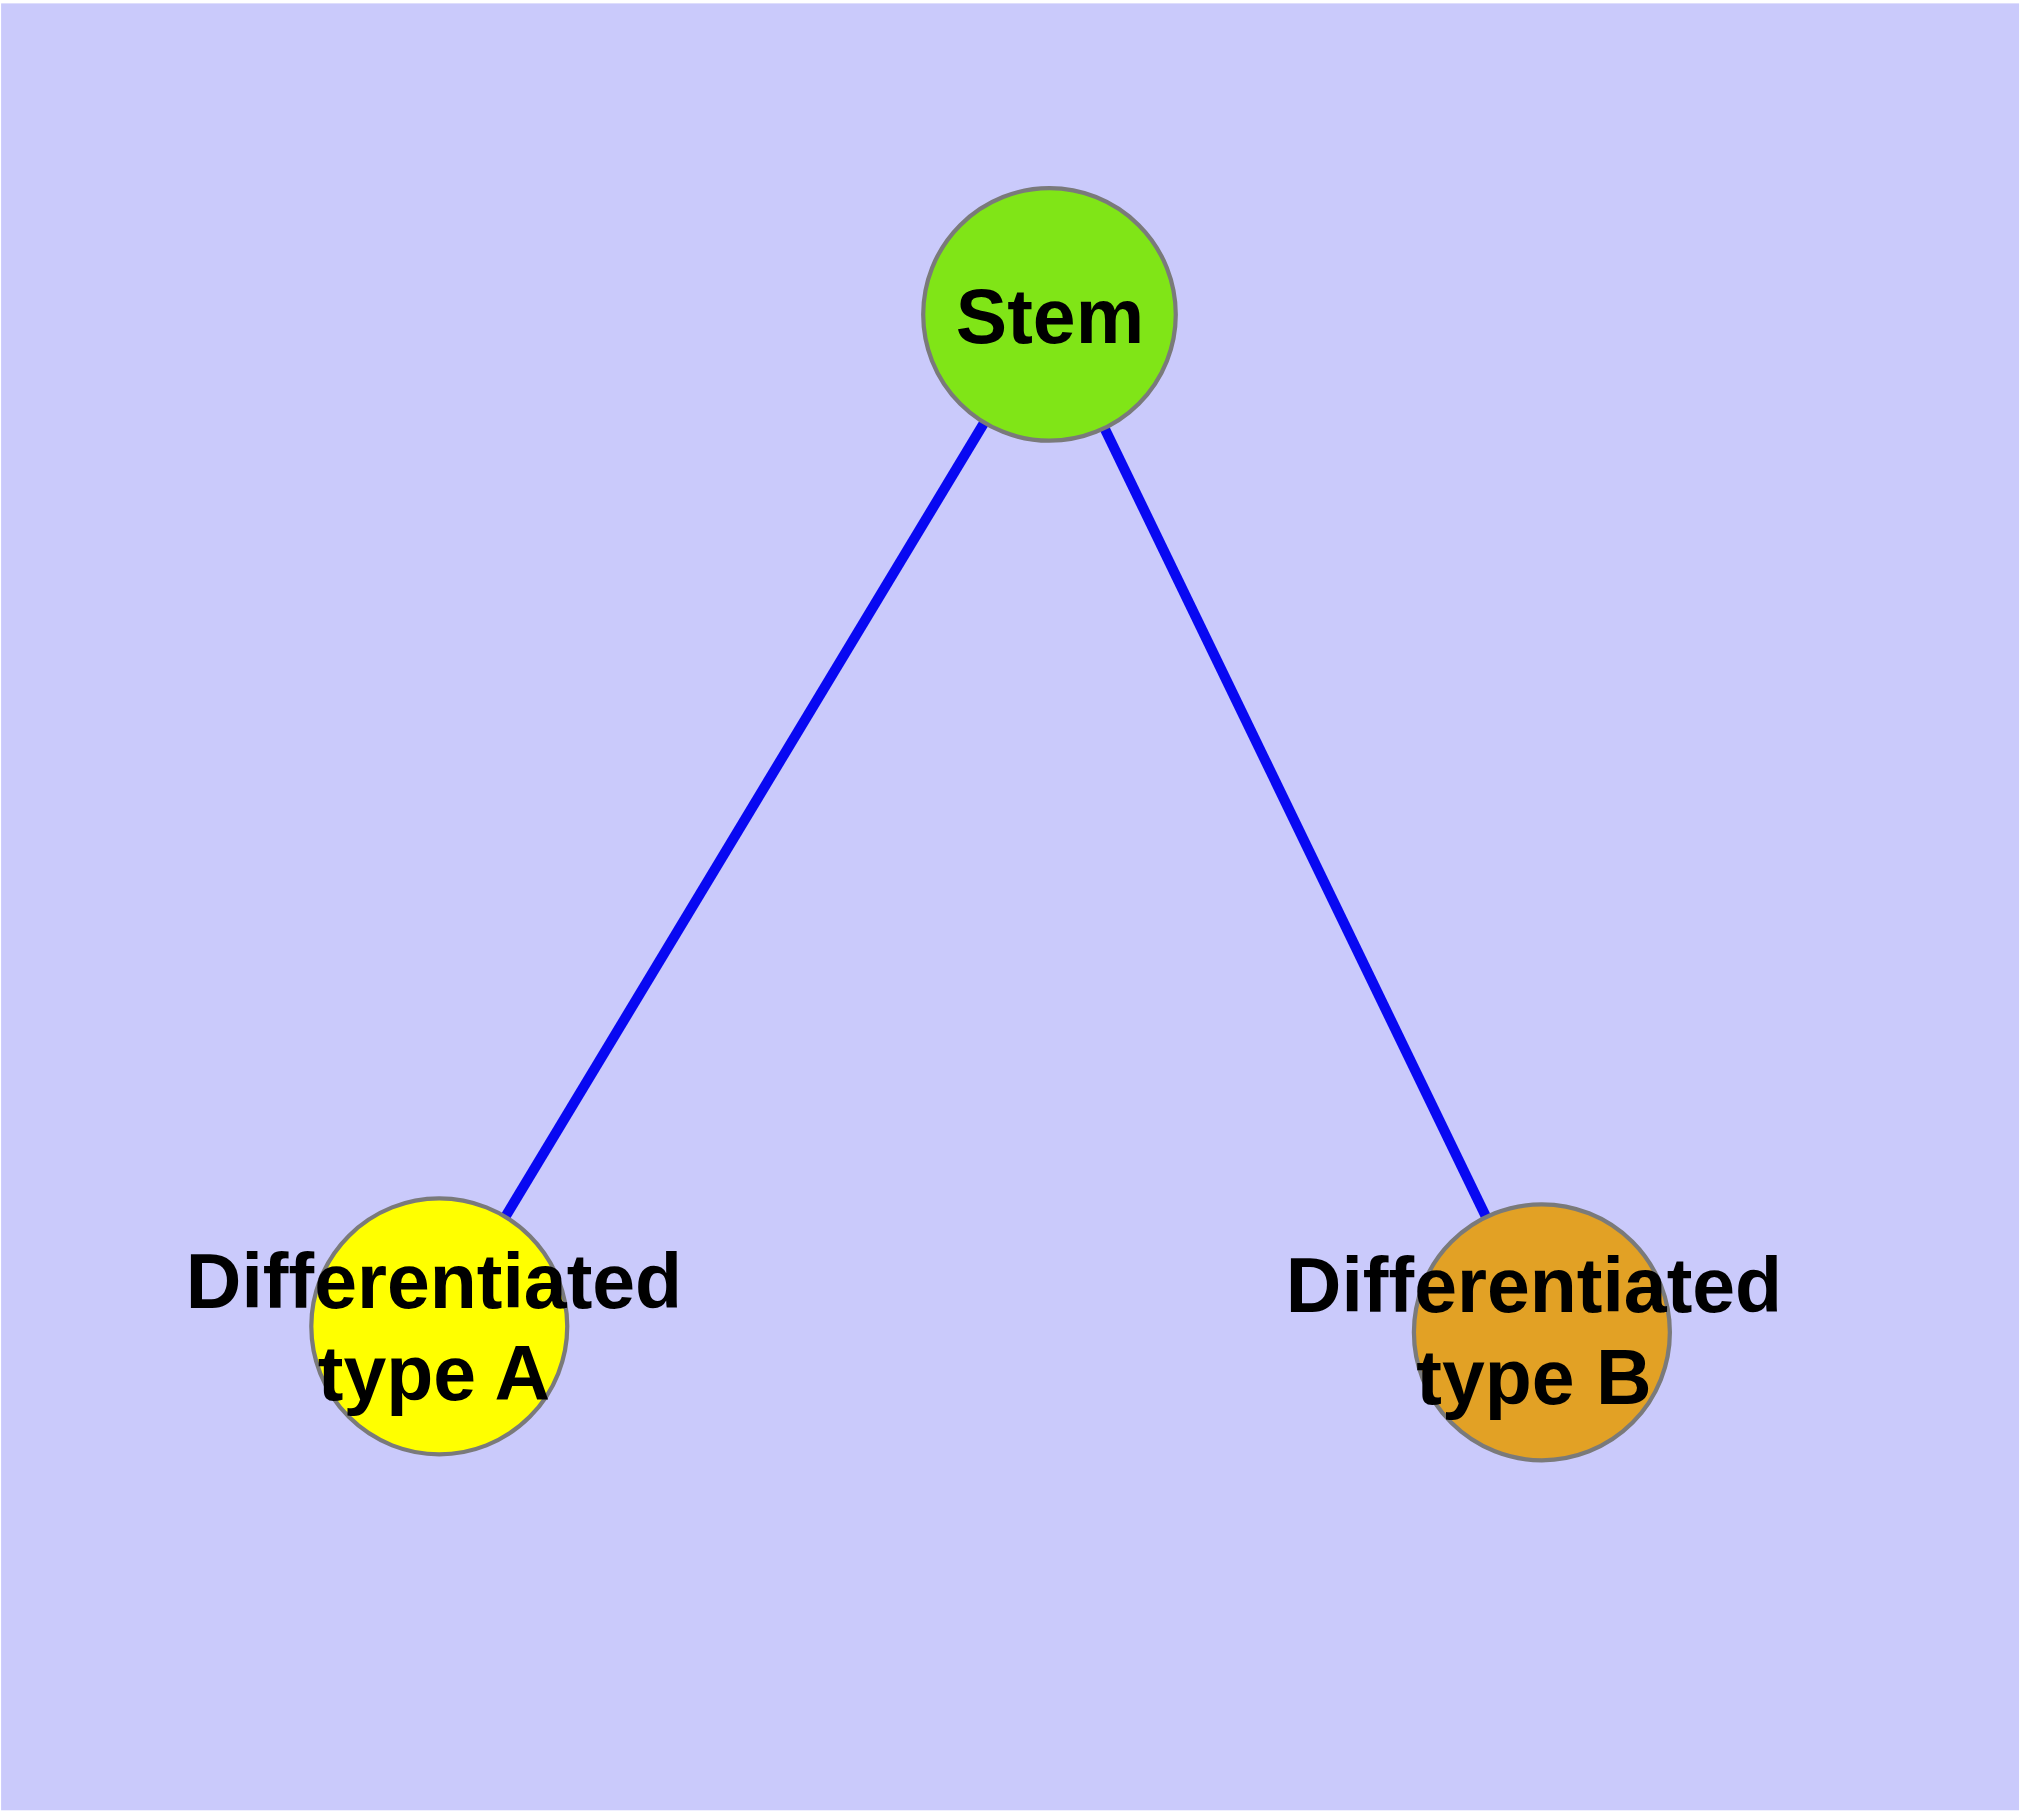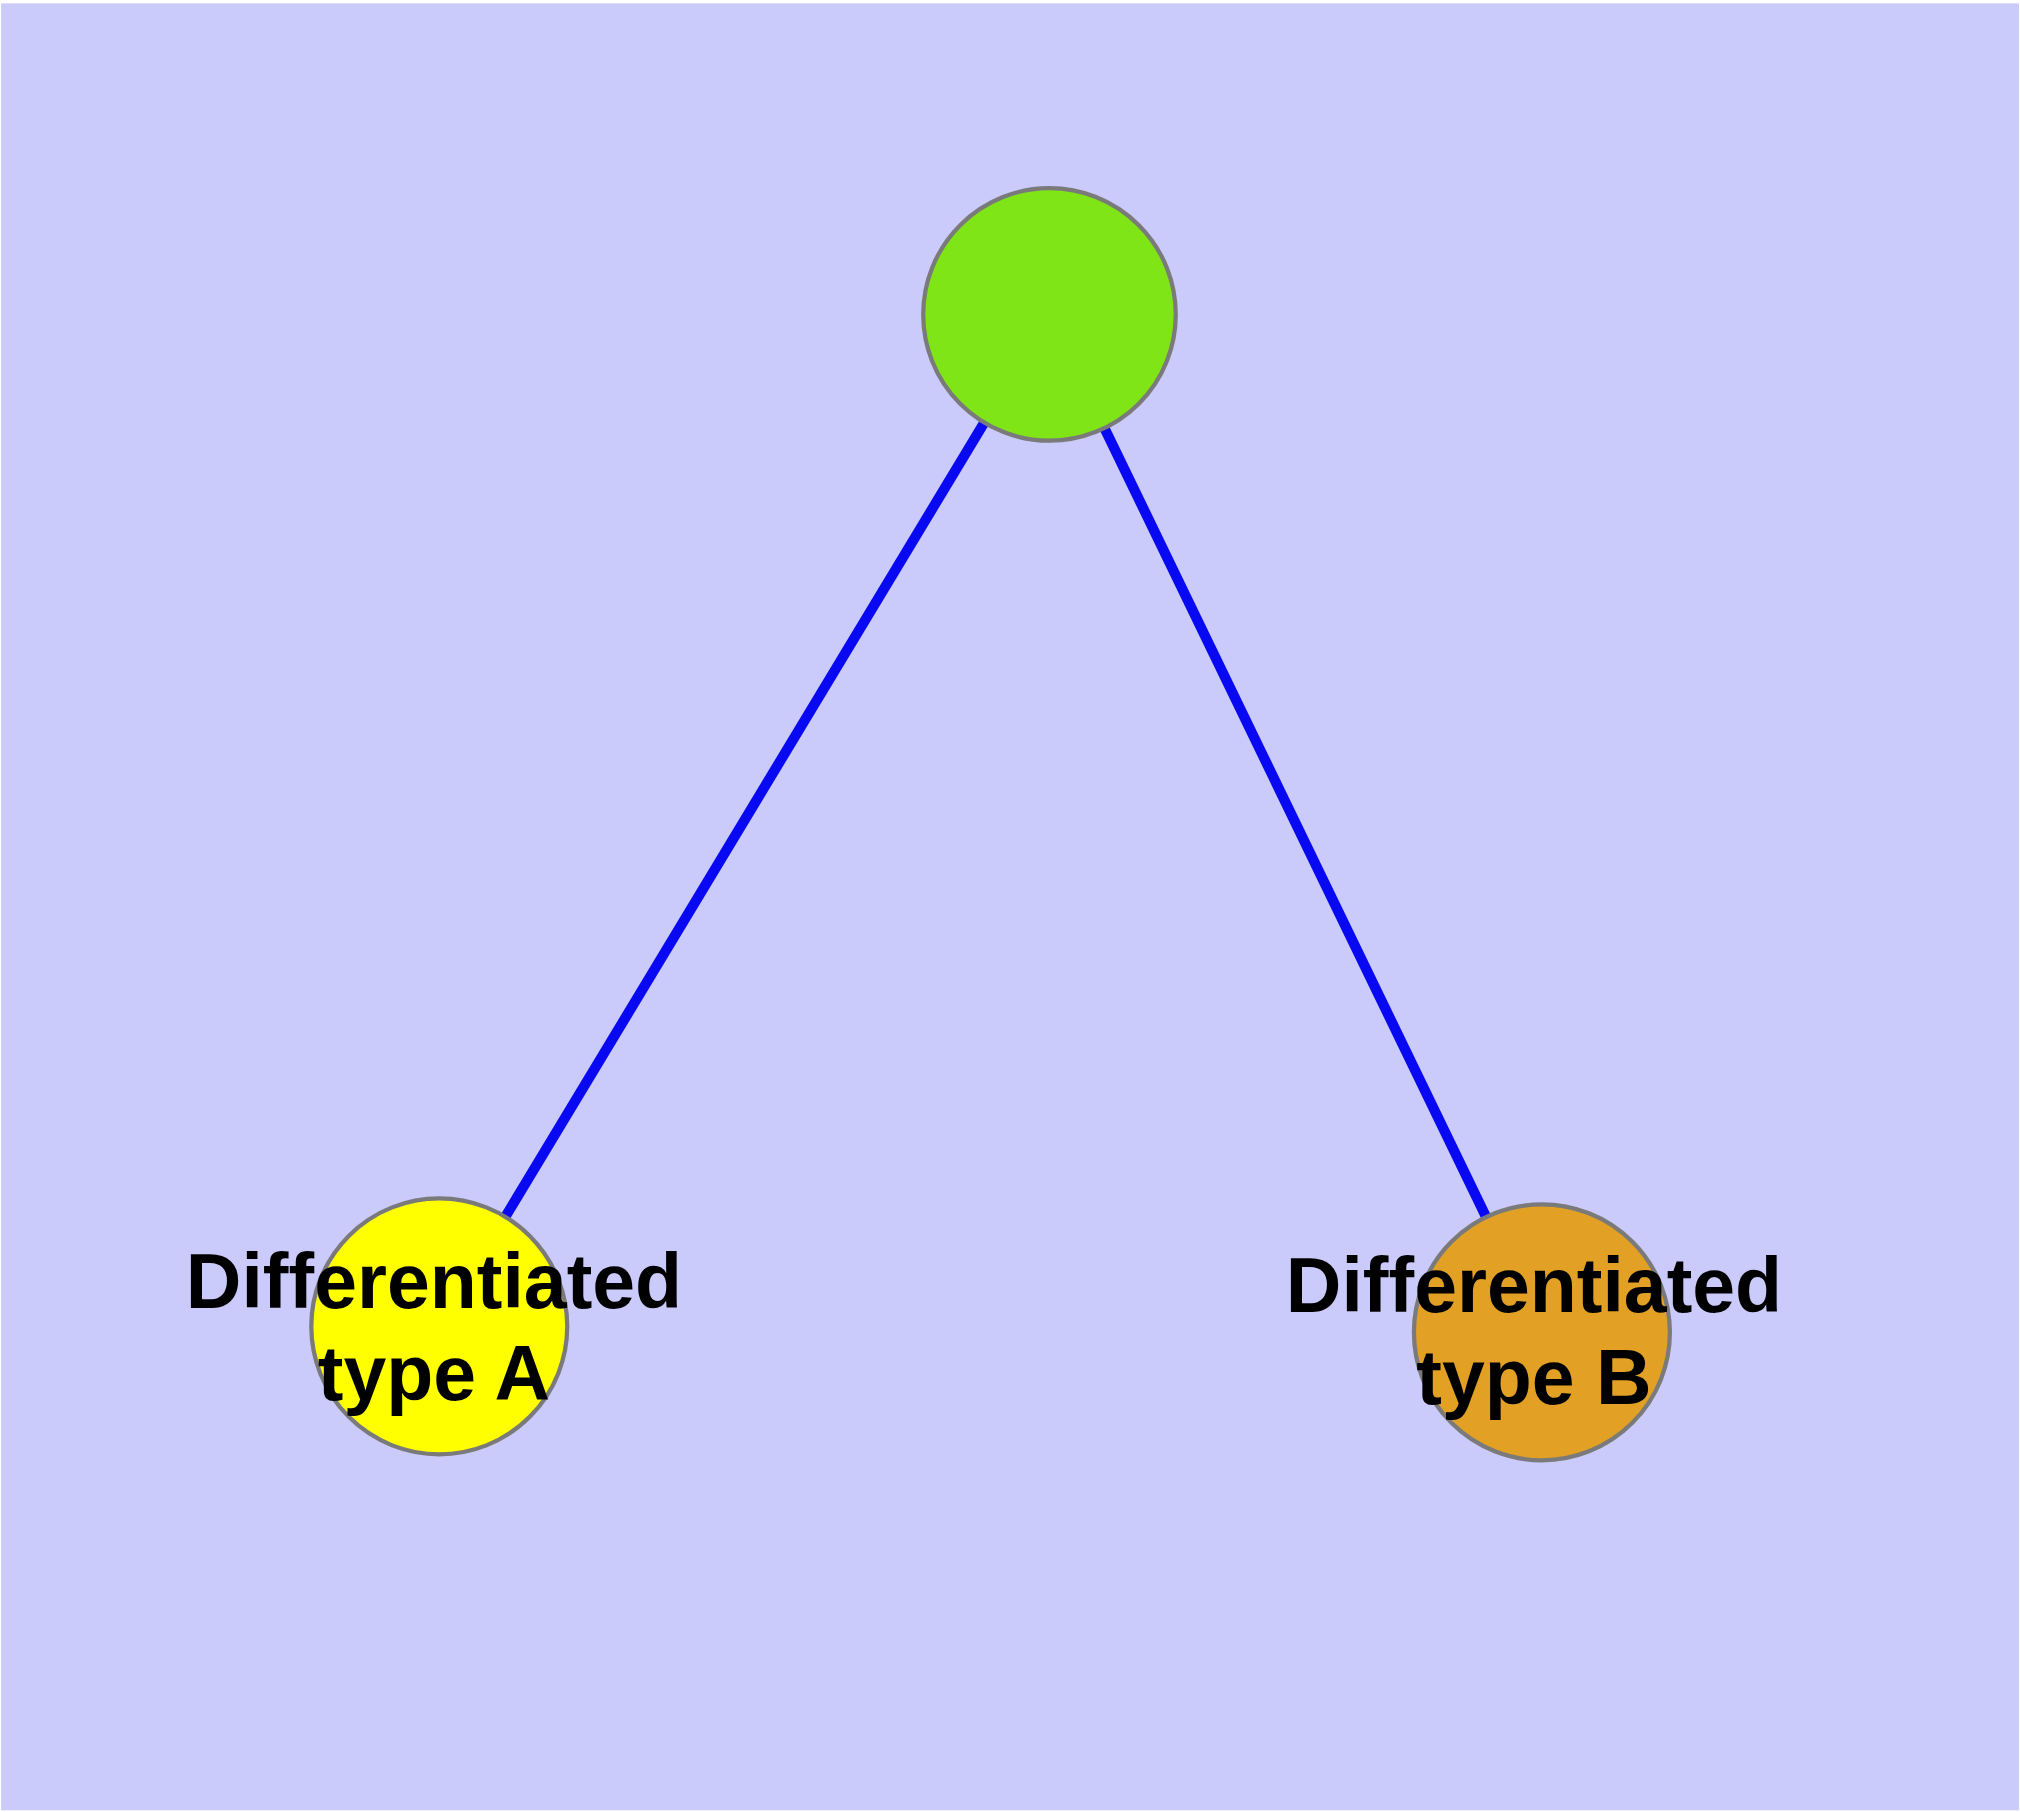--- a/index.html
+++ b/index.html
@@ -57,20 +57,21 @@
     <rect x="1" y="4" width="2381" height="2132" fill="#CACAFB"></rect>
 
     <line x1="1238" y1="371" x2="518" y2="1565" class="edge" stroke="#0808F2"></line>
     <line x1="1238" y1="371" x2="1819" y2="1572" class="edge" stroke="#0808F2"></line>
 
     <circle cx="1238" cy="371" r="149" class="node-circle" fill="#80E517"></circle>
     <circle cx="518" cy="1565" r="151" class="node-circle" fill="#FFFF00"></circle>
     <circle cx="1819" cy="1572" r="151" class="node-circle" fill="#E2A125"></circle>
   </svg>
 
+  <div class="node-label label-stem">Stem</div>
 
   <div class="node-label label-type-a">Differentiated
 type A</div>
 
   <div class="node-label label-type-b">Differentiated
 type B</div>
 
 </div>
 
 

